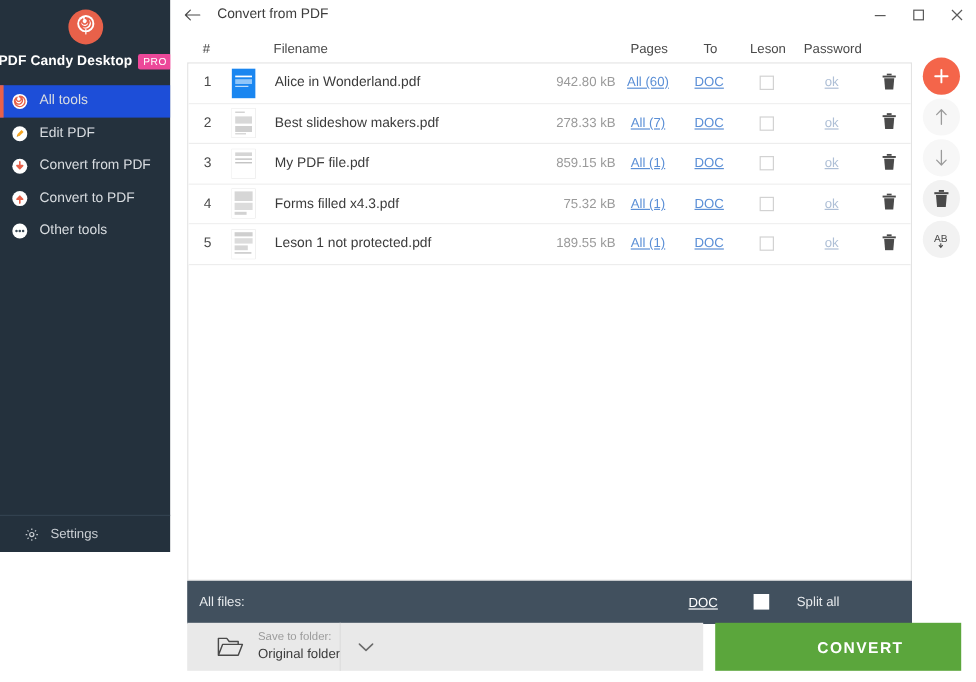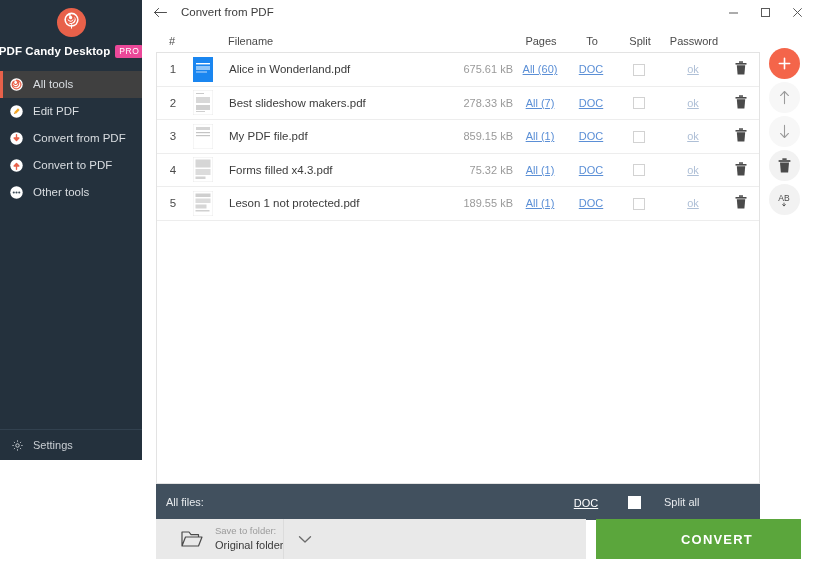--- a/index.html
+++ b/index.html
@@ -78,21 +78,21 @@
   .nav-item {
     height: 27px;
     display: flex;
     align-items: center;
     padding-left: 9px;
     position: relative;
     gap: 9px;
     cursor: default;
   }
   .nav-item.active {
-    background: #404040;
+    background: #1d4ed8;
   }
   .nav-item.active::before {
     content: "";
     position: absolute;
     left: 0;
     top: 0;
     bottom: 0;
     width: 3px;
     background: #e8614a;
   }
@@ -108,21 +108,21 @@
     display: flex;
     align-items: center;
     justify-content: center;
   }
   .settings-wrap {
     margin-top: auto;
     border-top: 1px solid #32414f;
     height: 30px;
     display: flex;
     align-items: center;
-    padding-left: 10px;
+    padding-left: 19px;
     gap: 8px;
   }
   .settings-label {
     color: #c9ced3;
     font-size: 11px;
   }
 
   
   .main {
     flex: 1;
@@ -467,39 +467,39 @@
 
     <div class="table-wrap">
 
       <div class="thead">
         <div class="col-num">#</div>
         <div class="col-thumb"></div>
         <div class="col-name">Filename</div>
         <div class="col-size"></div>
         <div class="col-pages">Pages</div>
         <div class="col-to">To</div>
-        <div class="col-split">Split</div>
+        <div class="col-split">Leson</div>
         <div class="col-pass">Password</div>
         <div class="col-del"></div>
       </div>
 
       <div class="filelist">
 
         <div class="frow">
           <div class="col-num">1</div>
           <div class="col-thumb">
             <svg class="thumb" viewBox="0 0 20 25">
               <rect x="0" y="0" width="20" height="25" fill="#1a86f0"></rect>
               <rect x="3" y="6" width="14" height="1.4" fill="#ffffff"></rect>
               <rect x="3" y="9" width="14" height="4" fill="#8fc6fa"></rect>
               <rect x="3" y="14.5" width="11" height="1" fill="#bddcfb"></rect>
             </svg>
           </div>
           <div class="col-name"><span class="fname">Alice in Wonderland.pdf</span></div>
-          <div class="col-size"><span class="fsize">675.61 kB</span></div>
+          <div class="col-size"><span class="fsize">942.80 kB</span></div>
           <div class="col-pages"><span class="flink">All (60)</span></div>
           <div class="col-to"><span class="flink">DOC</span></div>
           <div class="col-split"><span class="cb"></span></div>
           <div class="col-pass"><span class="flink-ok">ok</span></div>
           <div class="col-del">
             <svg width="12" height="14" viewBox="0 0 12 14" fill="#4a4a4a">
               <rect x="0.5" y="2" width="11" height="1.6"></rect>
                 <rect x="4" y="0.3" width="4" height="1.5"></rect>
               <path d="M1.8 4.2 h8.4 l-0.8 9.3 h-6.8 Z"></path>
             </svg>

